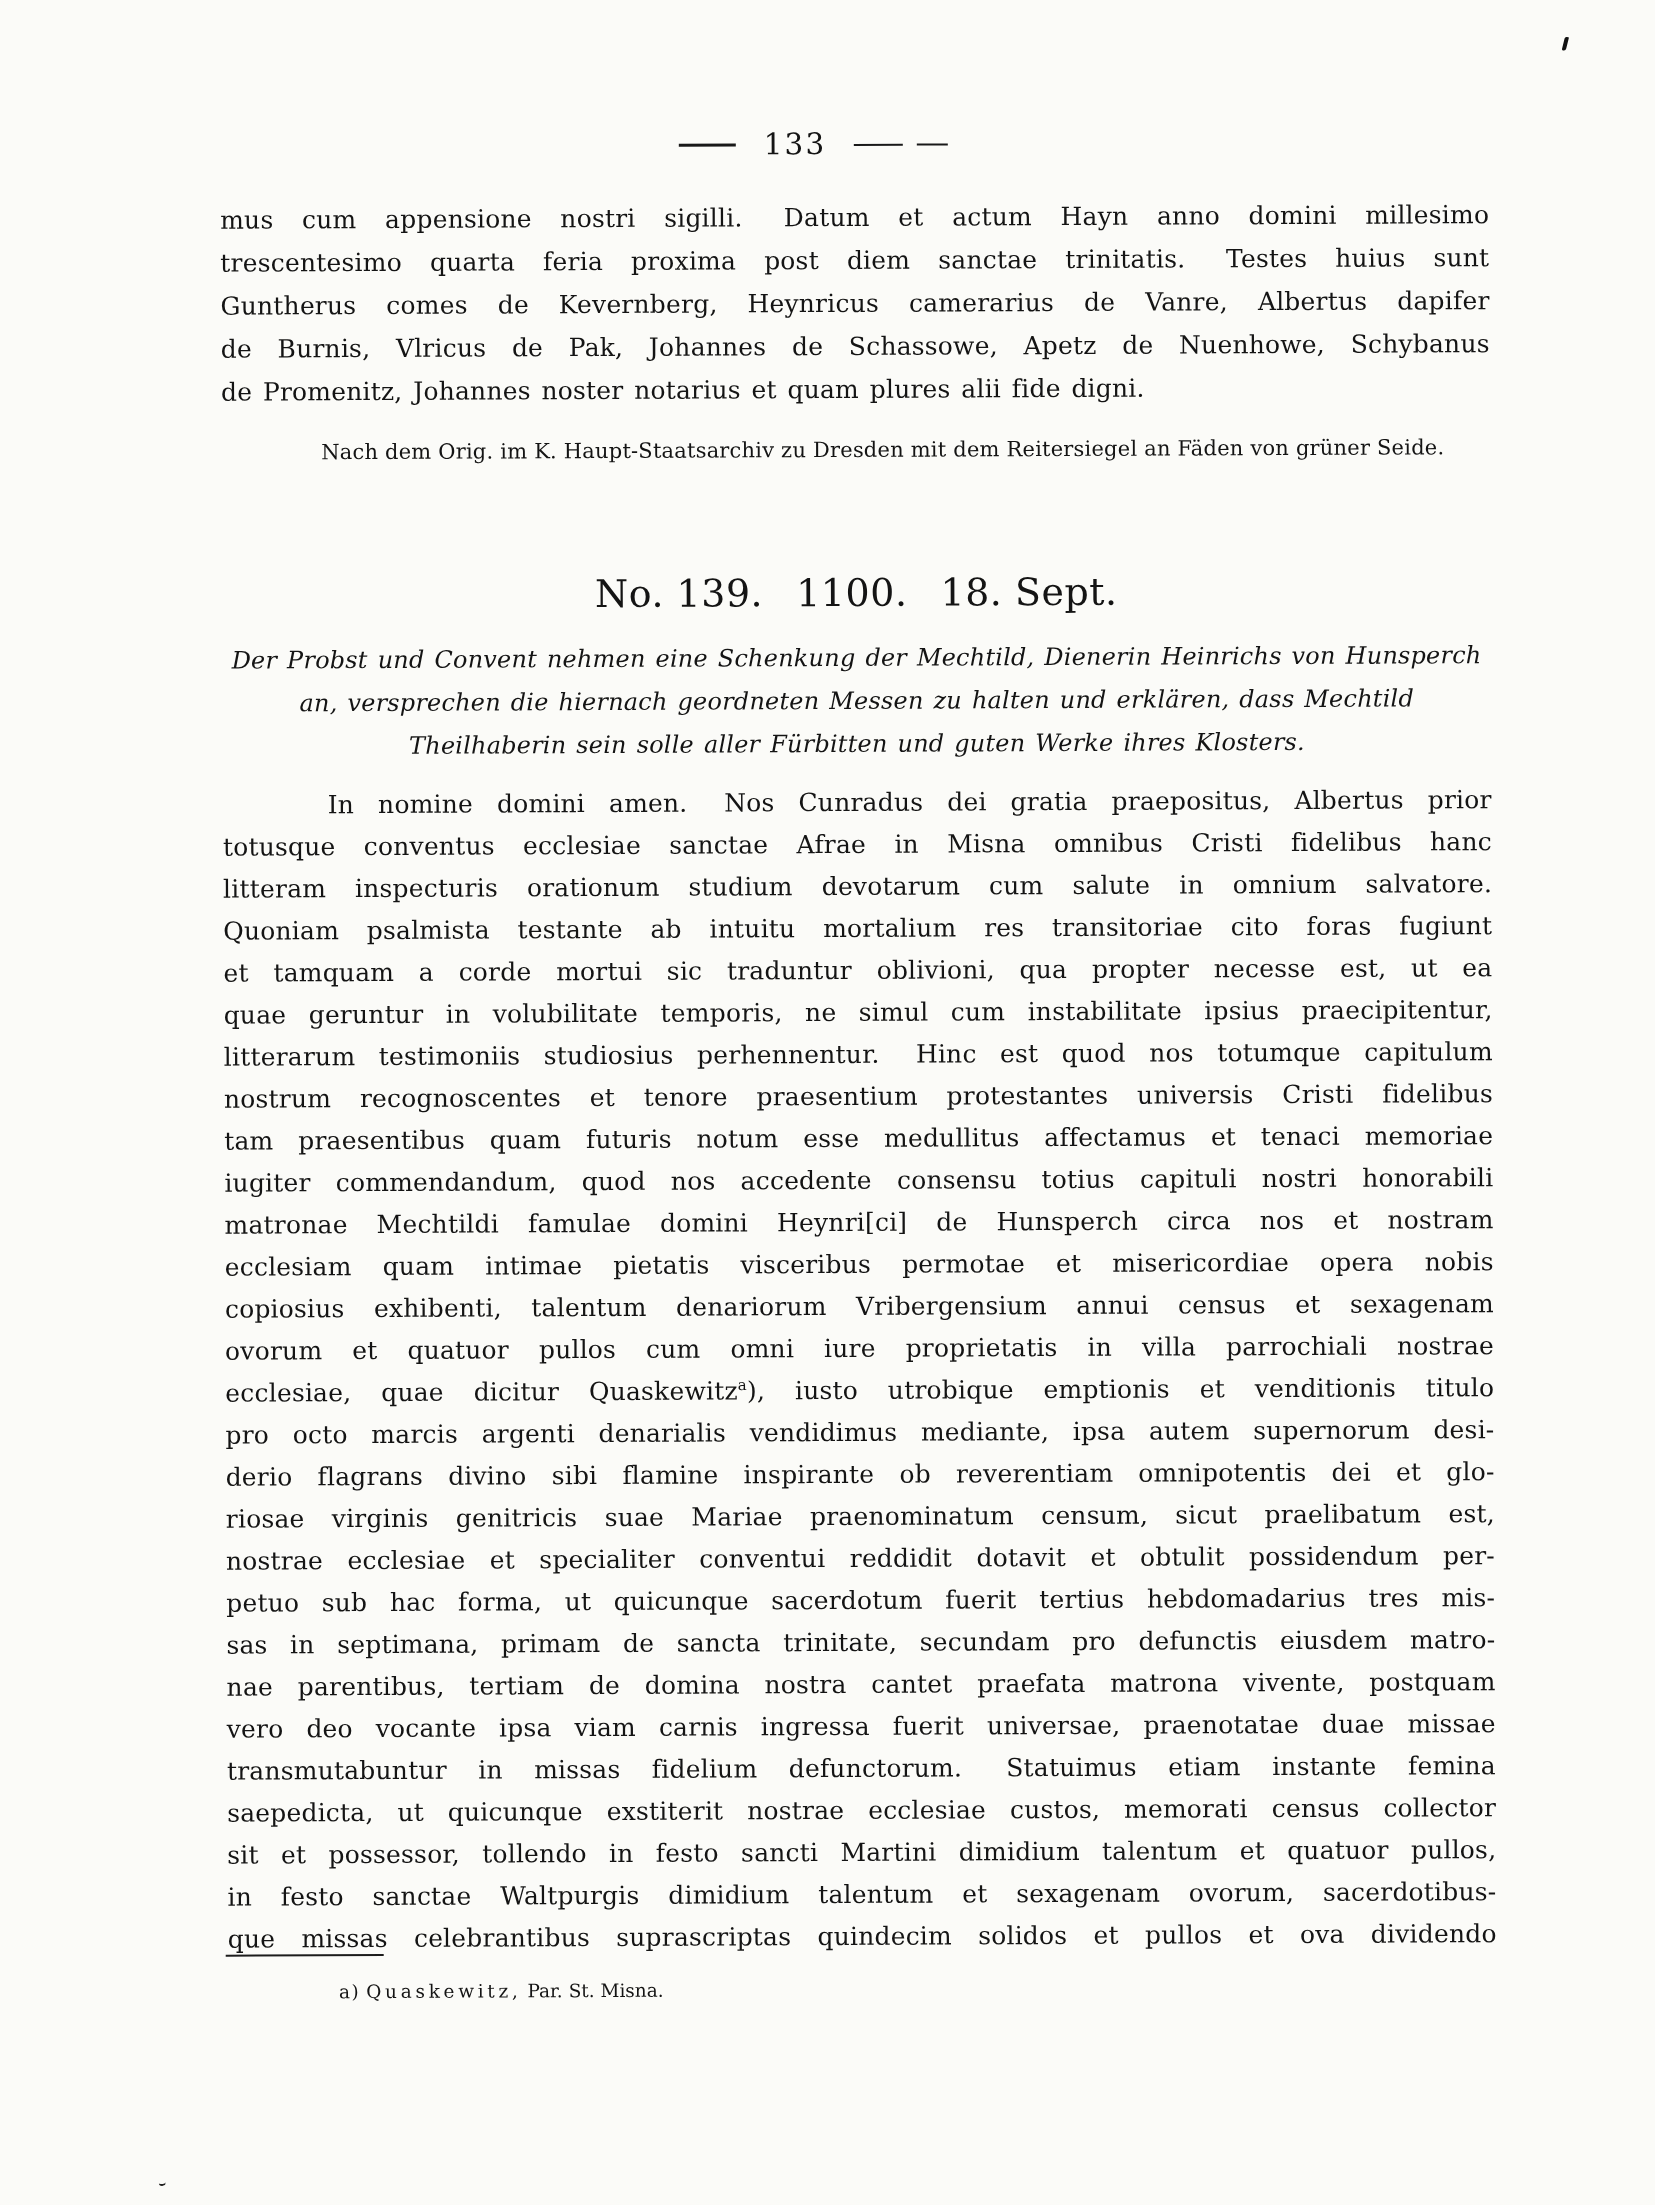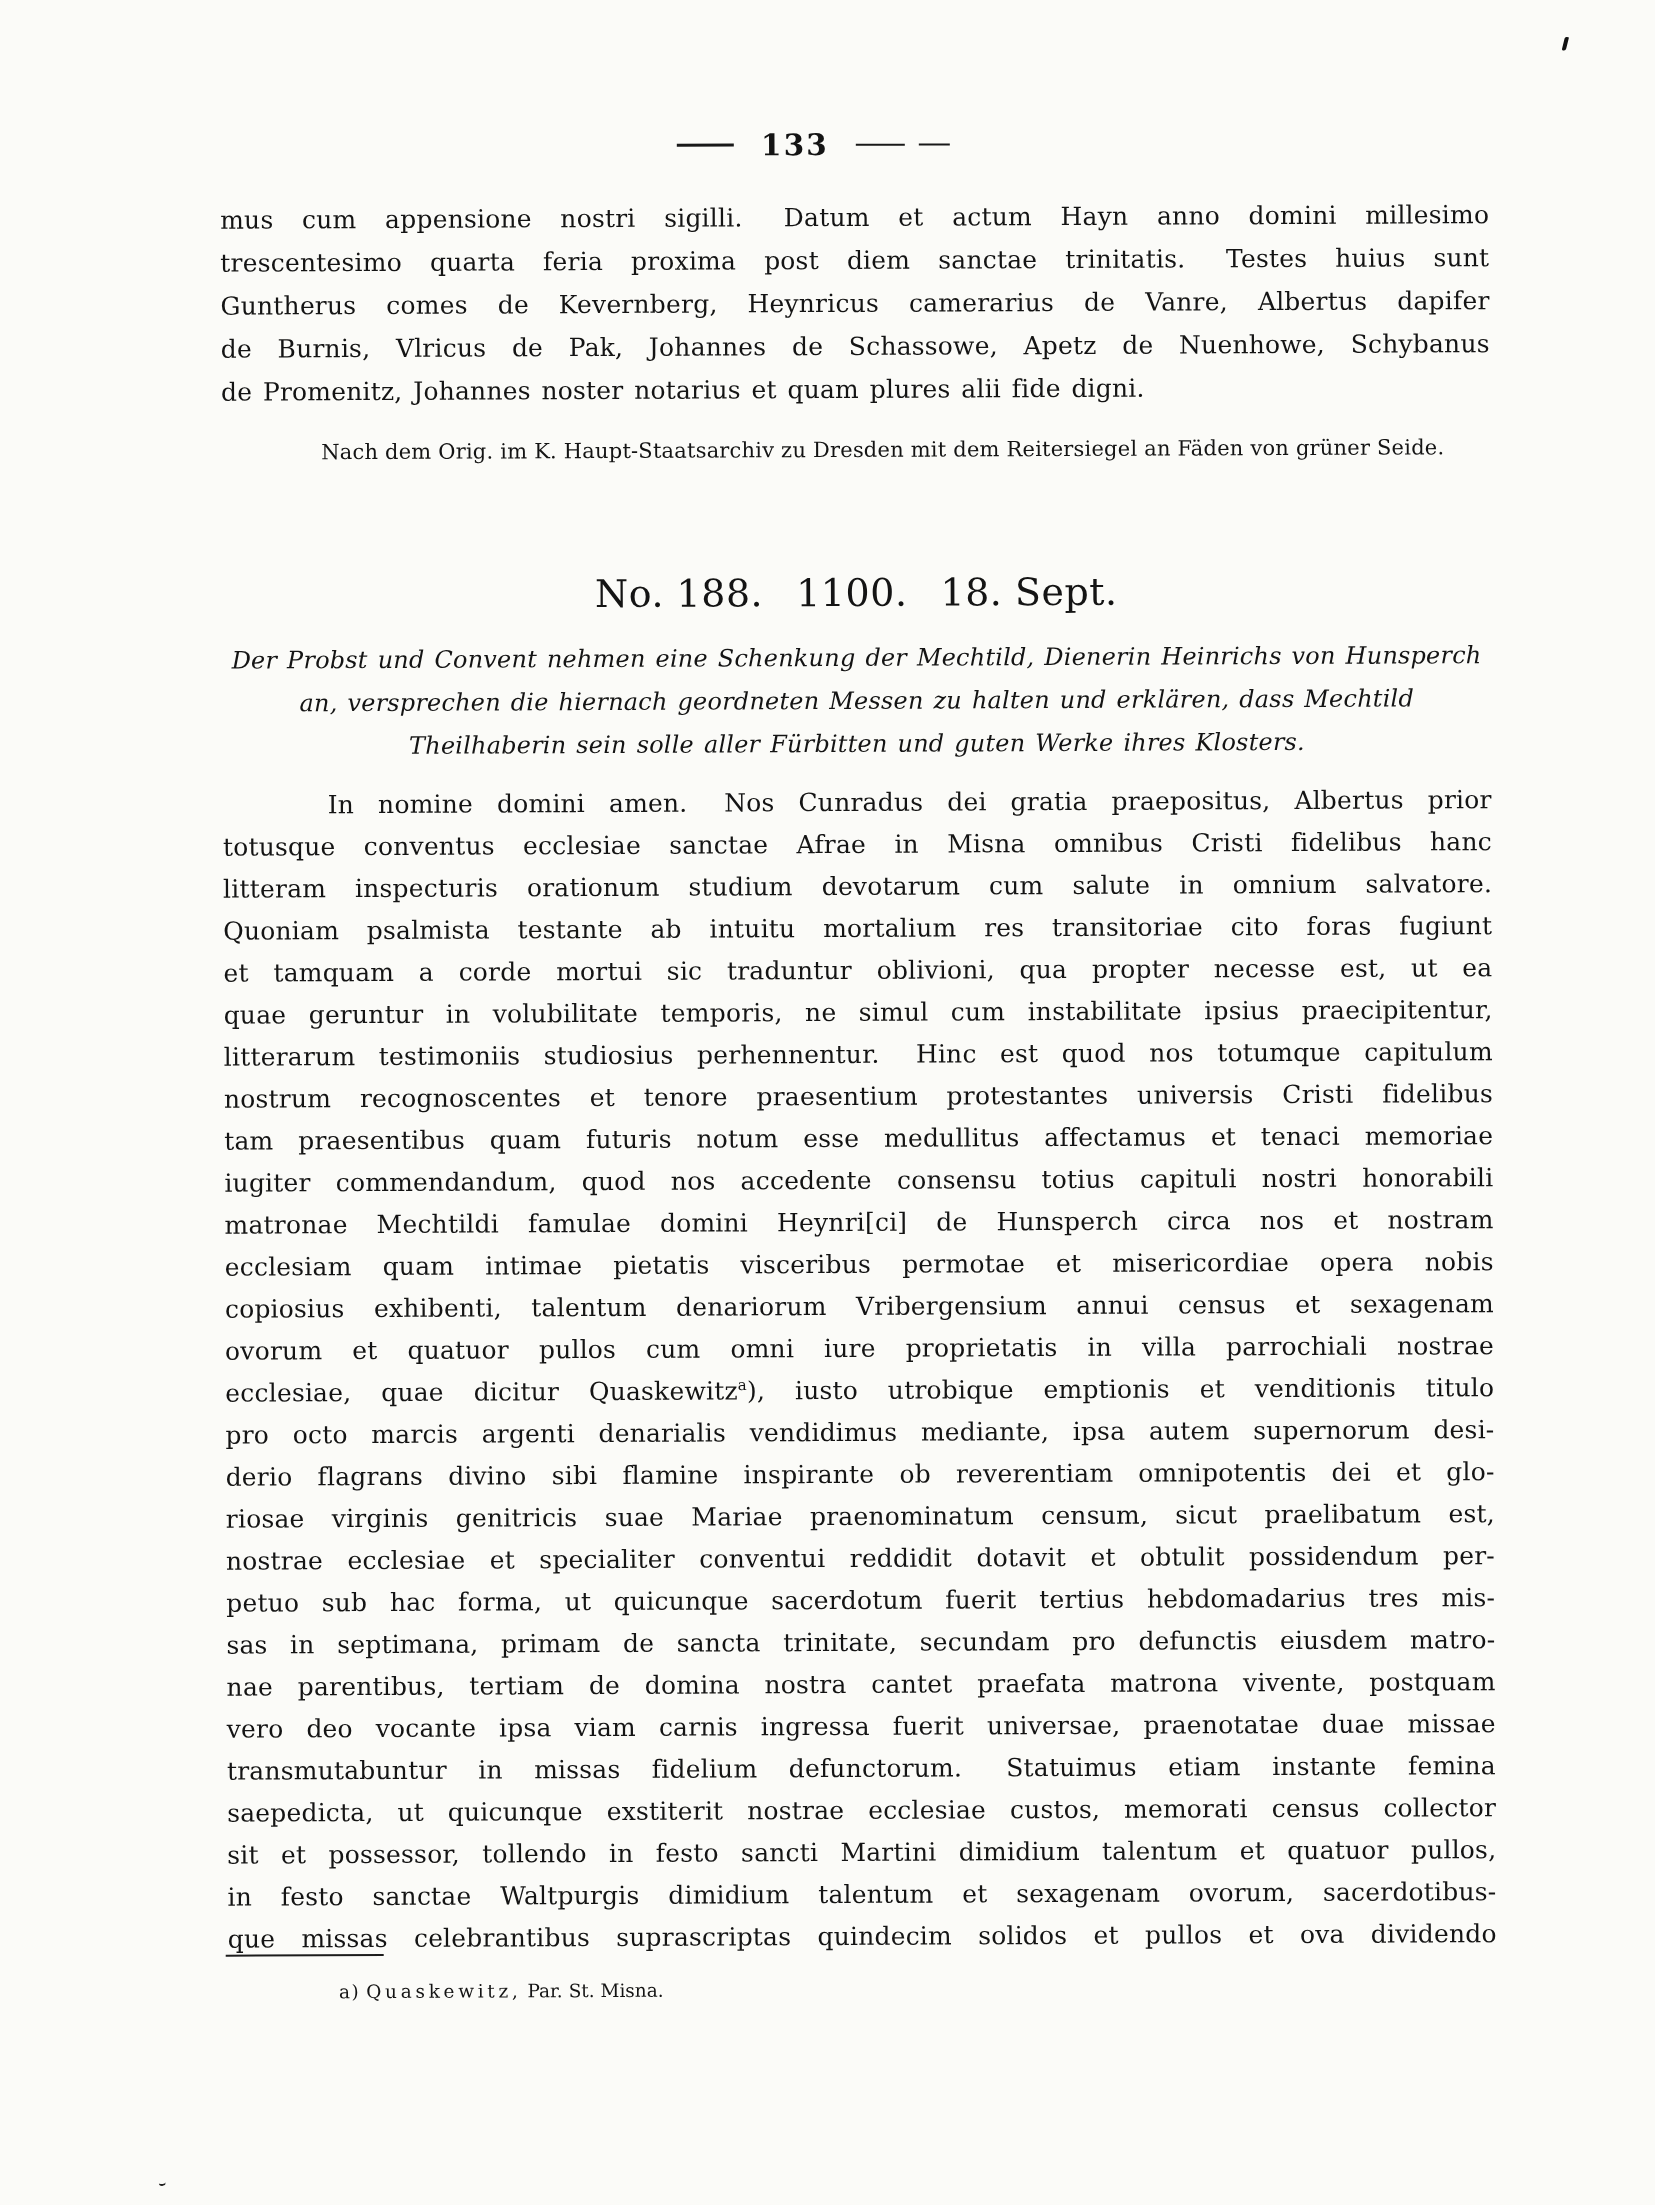--- a/index.html
+++ b/index.html
@@ -20,21 +20,21 @@
   .pageno-row {
     position: absolute; top: 130px; left: 0; width: 1635px;
     display: flex; align-items: center; justify-content: center;
     gap: 27.4px;
   }
   .pageno-row .rule { height: 2.6px; background: #191919; }
   .rule.r1 { width: 57px; }
   .rule.r2 { width: 49px; height: 2.1px; }
   .rule.r3 { width: 31px; height: 2.1px; margin-left: -13.7px; }
   .pageno {
-    font-size: 29.5px; font-weight: bold; letter-spacing: 2.1px;
+    font-size: 29.5px; font-weight: normal; letter-spacing: 2.1px;
     line-height: 1;
   }
   
   .col { position: absolute; left: 224px; width: 1269px; }
   .jline {
     text-align: justify;
     text-align-last: justify;
     letter-spacing: 0.2px;
     word-spacing: 2.6px;
   }
@@ -103,21 +103,21 @@
     <div class="jline">mus cum appensione nostri sigilli.  Datum et actum Hayn anno domini millesimo</div>
     <div class="jline">trescentesimo quarta feria proxima post diem sanctae trinitatis.  Testes huius sunt</div>
     <div class="jline">Guntherus comes de Kevernberg, Heynricus camerarius de Vanre, Albertus dapifer</div>
     <div class="jline">de Burnis, Vlricus de Pak, Johannes de Schassowe, Apetz de Nuenhowe, Schybanus</div>
     <div class="jline last">de Promenitz, Johannes noster notarius et quam plures alii fide digni.</div>
   </div>
 
   <div class="col srcnote">Nach dem Orig. im K. Haupt-Staatsarchiv zu Dresden mit dem Reitersiegel an Fäden von grüner Seide.</div>
 
   <div class="col heading">
-    <span>No. 188.</span>
+    <span>No. 139.</span>
     <span>1100.</span>
     <span>18. Sept.</span>
   </div>
 
   <div class="col summary">
     <div>Der Probst und Convent nehmen eine Schenkung der Mechtild, Dienerin Heinrichs von Hunsperch</div>
     <div>an, versprechen die hiernach geordneten Messen zu halten und erklären, dass Mechtild</div>
     <div>Theilhaberin sein solle aller Fürbitten und guten Werke ihres Klosters.</div>
   </div>
 

